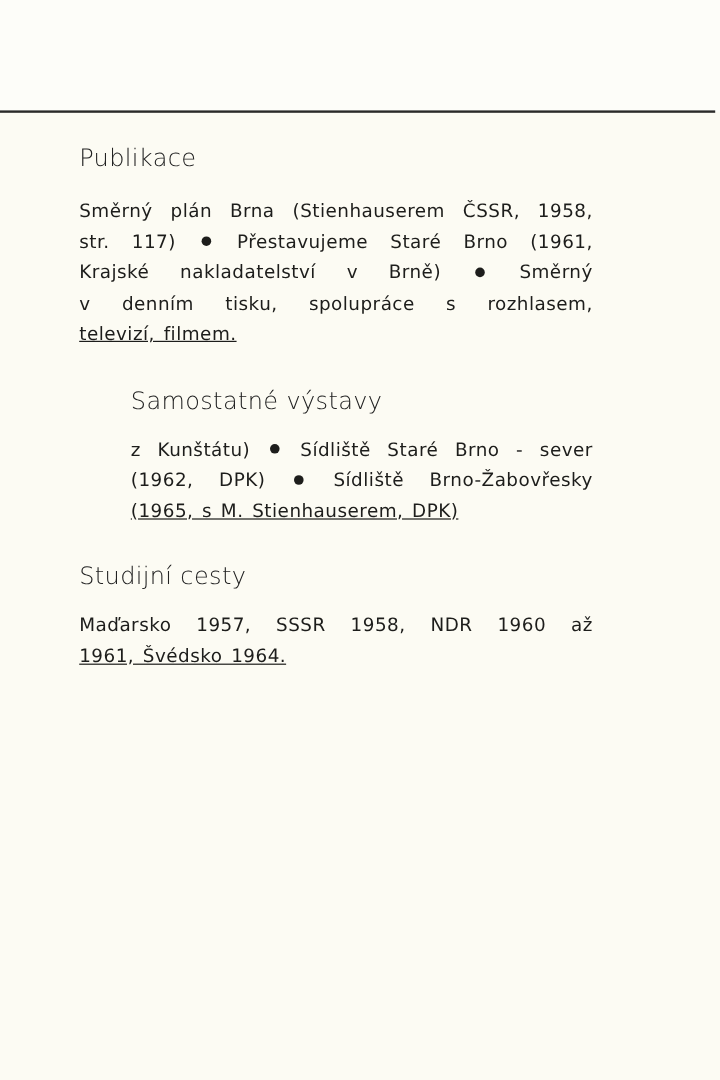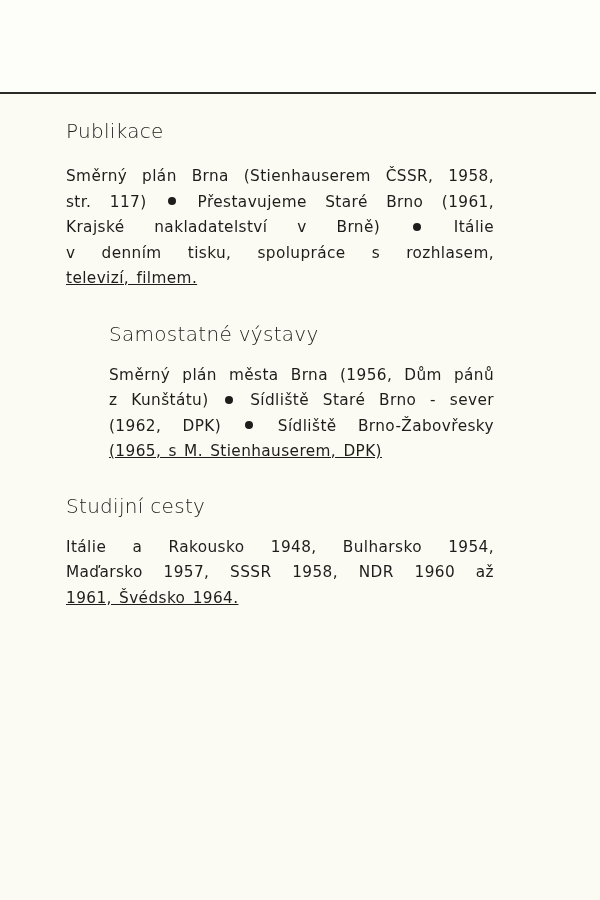--- a/index.html
+++ b/index.html
@@ -50,38 +50,36 @@
 <div class="top-band"></div>
 <div class="rule"></div>
 
 <div class="content">
 
   <div class="section sec-pub">
     <h2>Publikace</h2>
     <div class="para">
       <span class="line">Směrný plán Brna (Stienhauserem ČSSR, 1958,</span>
       <span class="line"><span>str. 117)</span> <span class="bullet"></span> <span>Přestavujeme Staré Brno (1961,</span></span>
-      <span class="line"><span>Krajské nakladatelství v Brně)</span> <span class="bullet"></span> <span>Itálie</span></span>
+      <span class="line"><span>Krajské nakladatelství v Brně)</span> <span class="bullet"></span> <span>Směrný</span></span>
       <span class="line">v denním tisku, spolupráce s rozhlasem,</span>
       <span class="line last">televizí, filmem.</span>
     </div>
   </div>
 
   <div class="section sec-vys">
     <h2>Samostatné výstavy</h2>
     <div class="para">
-      <span class="line">Směrný plán města Brna (1956, Dům pánů</span>
       <span class="line"><span>z Kunštátu)</span> <span class="bullet"></span> <span>Sídliště Staré Brno - sever</span></span>
       <span class="line"><span>(1962, DPK)</span> <span class="bullet"></span> <span>Sídliště Brno-Žabovřesky</span></span>
       <span class="line last">(1965, s M. Stienhauserem, DPK)</span>
     </div>
   </div>
 
   <div class="section sec-cest">
     <h2>Studijní cesty</h2>
     <div class="para">
-      <span class="line">Itálie a Rakousko 1948, Bulharsko 1954,</span>
       <span class="line">Maďarsko 1957, SSSR 1958, NDR 1960 až</span>
       <span class="line last">1961, Švédsko 1964.</span>
     </div>
   </div>
 
 </div>
 
 </body></html>

